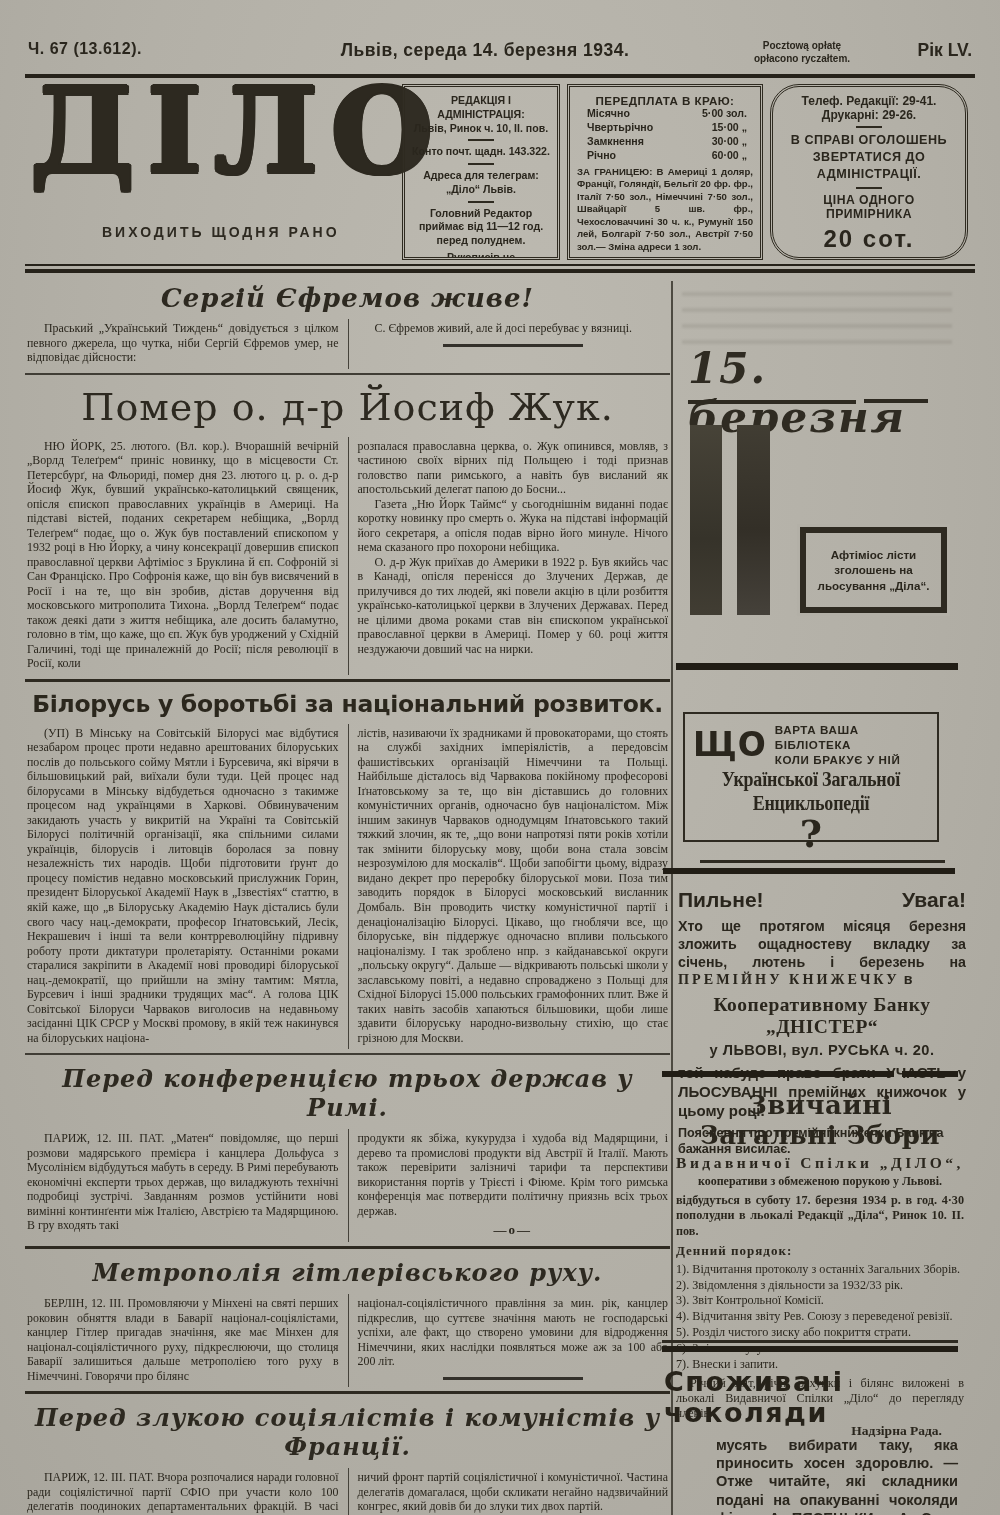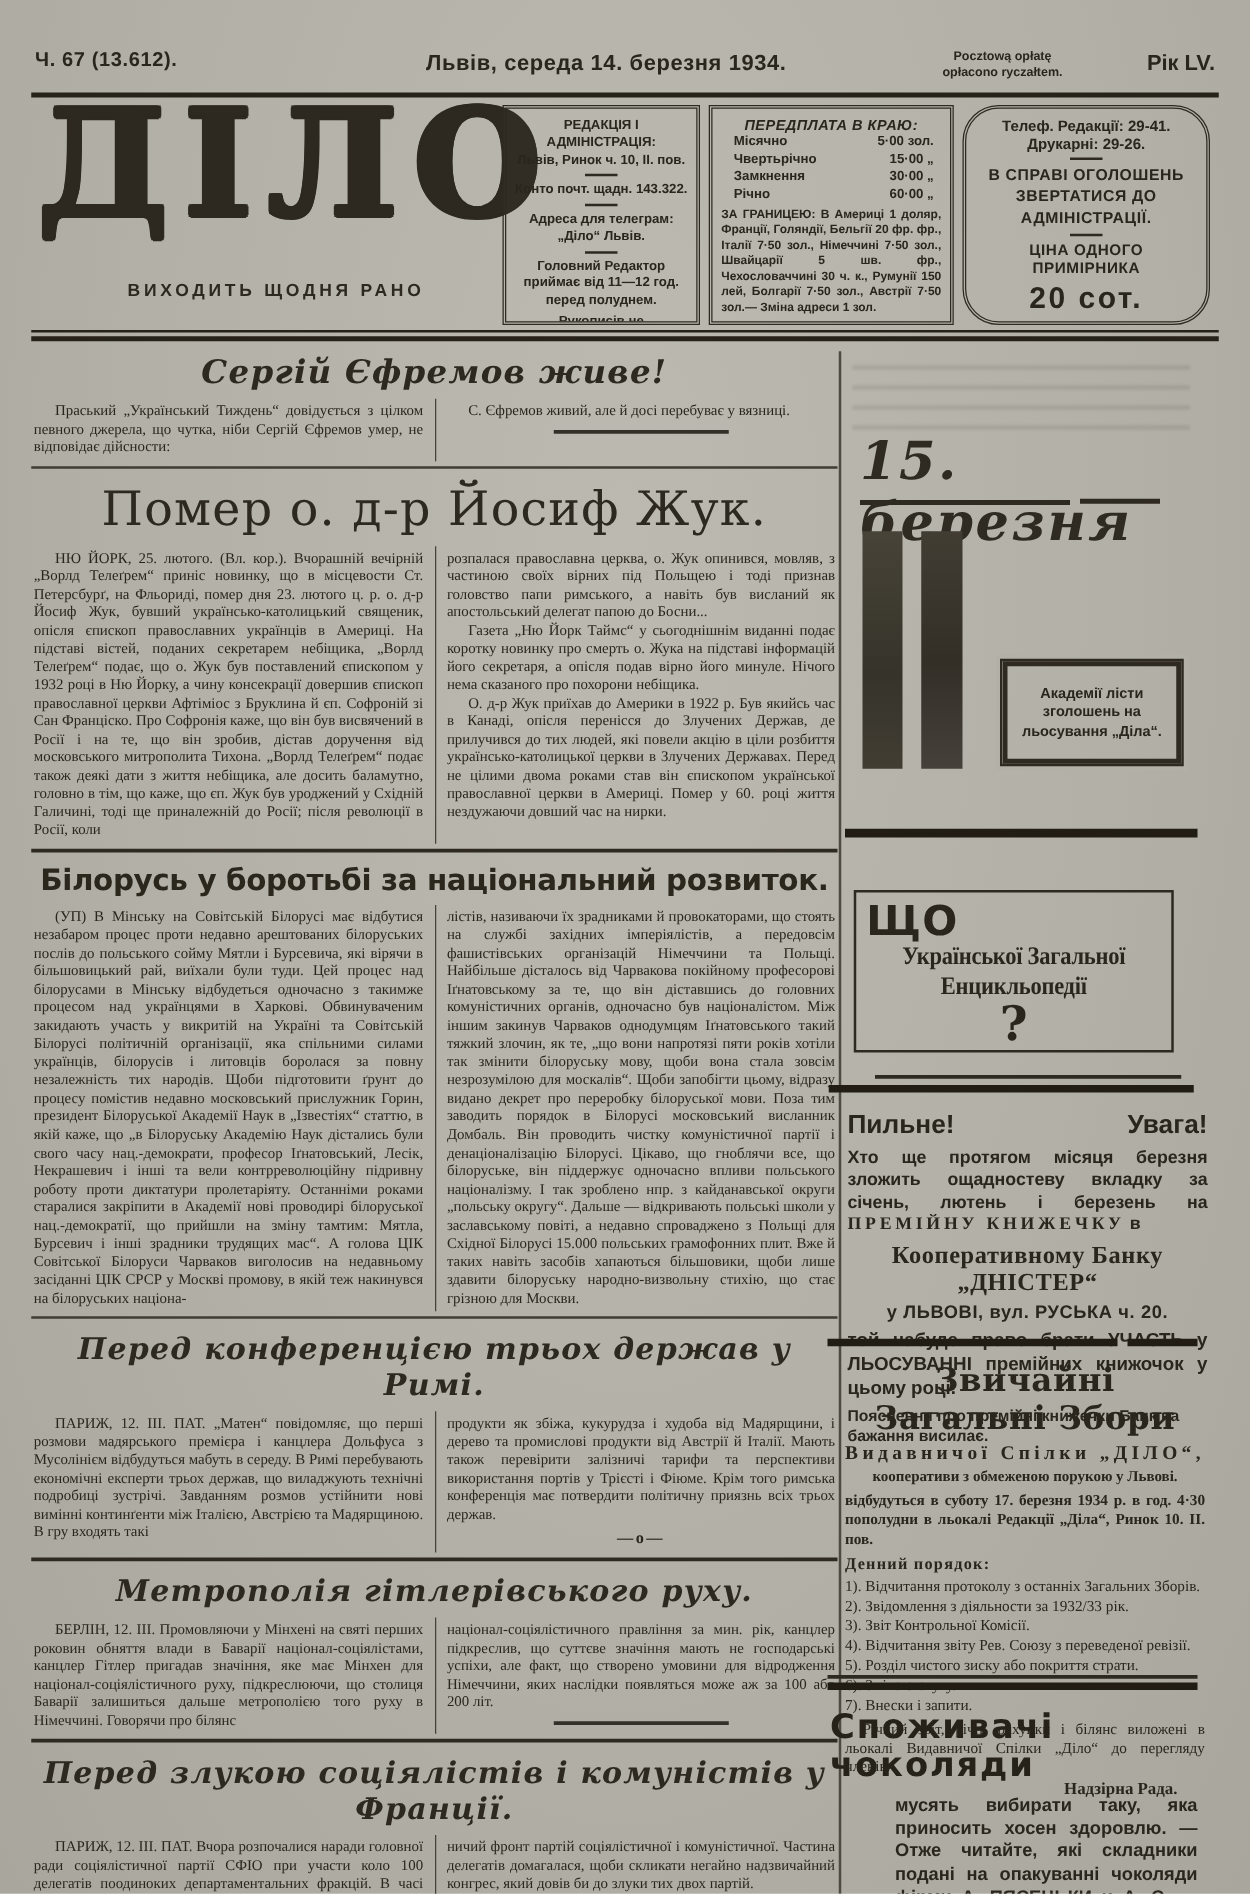--- a/index.html
+++ b/index.html
@@ -26,21 +26,21 @@
          text-shadow: 2px 0 0 #2d2920, -2px 0 0 #2d2920, 0 2px 0 #2d2920, 0 -2px 0 #2d2920,
                       1.5px 1.5px 0 #2d2920, -1.5px 1.5px 0 #2d2920, 1.5px -1.5px 0 #2d2920, -1.5px -1.5px 0 #2d2920; }
   .tagline{ top:224px; left:102px; font:bold 14px "Liberation Sans", sans-serif; letter-spacing:3px; color:#2d2920; }
 
   .mh-boxes{ top:84px; left:402px; width:566px; height:176px; display:flex; gap:7px; }
   .mh-box{ border:3px double #2e2a20; background:rgba(255,255,255,0.02); padding:7px 7px; overflow:hidden; }
   .mh-box1{ width:158px; text-align:center; font:bold 10.6px "Liberation Sans", sans-serif; line-height:1.3; }
   .mh-box2{ width:196px; font:bold 10.6px "Liberation Sans", sans-serif; }
   .mh-box3{ width:198px; text-align:center; font:bold 12px "Liberation Sans", sans-serif;border-radius:29px; }
   .mini-rule{ width:26px; height:2px; background:#2e2a20; margin:4px auto; }
-  .mh-box2 .sub-title{ text-align:center; font-size:11.6px; letter-spacing:.4px;font-style:italic; }
+  .mh-box2 .sub-title{ text-align:center; font-size:11.6px; letter-spacing:.4px; }
   .rate-row{ display:flex; justify-content:space-between; padding:0 6px 0 10px; line-height:1.32; }
   .abroad{ margin-top:3px; font-size:9.6px; line-height:1.3; text-align:justify; }
   .mh-box3 .ads-note{ font-size:12.6px; line-height:1.35; letter-spacing:.5px; margin-top:2px; }
   .price-label{ font-size:12.2px; letter-spacing:.5px; }
   .price-value{ font-size:24px; letter-spacing:2px; margin-top:4px; }
   .rule-masthead{ top:264px; left:25px; width:950px; height:9px; border-top:2px solid #26221a; border-bottom:4px solid #26221a; }
 
   
   .main-left{ top:281px; left:25px; width:645px; }
   .v-divider{ top:281px; left:671px; width:2px; height:1234px; background:#4d4a41; }
@@ -271,27 +271,31 @@
 </div>
 
 <div class="abs sidebar-bleed"></div>
 
 <div class="abs h-date">15. березня</div>
 <div class="abs date-underline1"></div>
 <div class="abs date-underline2"></div>
 <div class="abs bar1"></div>
 <div class="abs bar2"></div>
 <div class="abs note-box">
-  <span>Академії лісти зголошень на льосування „Діла“.</span>
+  <span>Афтіміос лісти зголошень на льосування „Діла“.</span>
 </div>
 <div class="abs rule-sb-1"></div>
 
 <div class="abs enc-box">
   <div class="enc-row">
     <div class="enc-big">ЩО</div>
+    <div class="enc-lines">
+      <div>ВАРТА ВАША БІБЛІОТЕКА</div>
+      <div>КОЛИ БРАКУЄ У НІЙ</div>
+    </div>
   </div>
   <div class="enc-title">Української Загальної Енцикльопедії</div>
   <div class="enc-q">?</div>
 </div>
 <div class="abs rule-sb-2a"></div>
 <div class="abs rule-sb-2b"></div>
 
 <div class="abs pylne">
   <div class="pylne-heads">
     <span>Пильне!</span>

